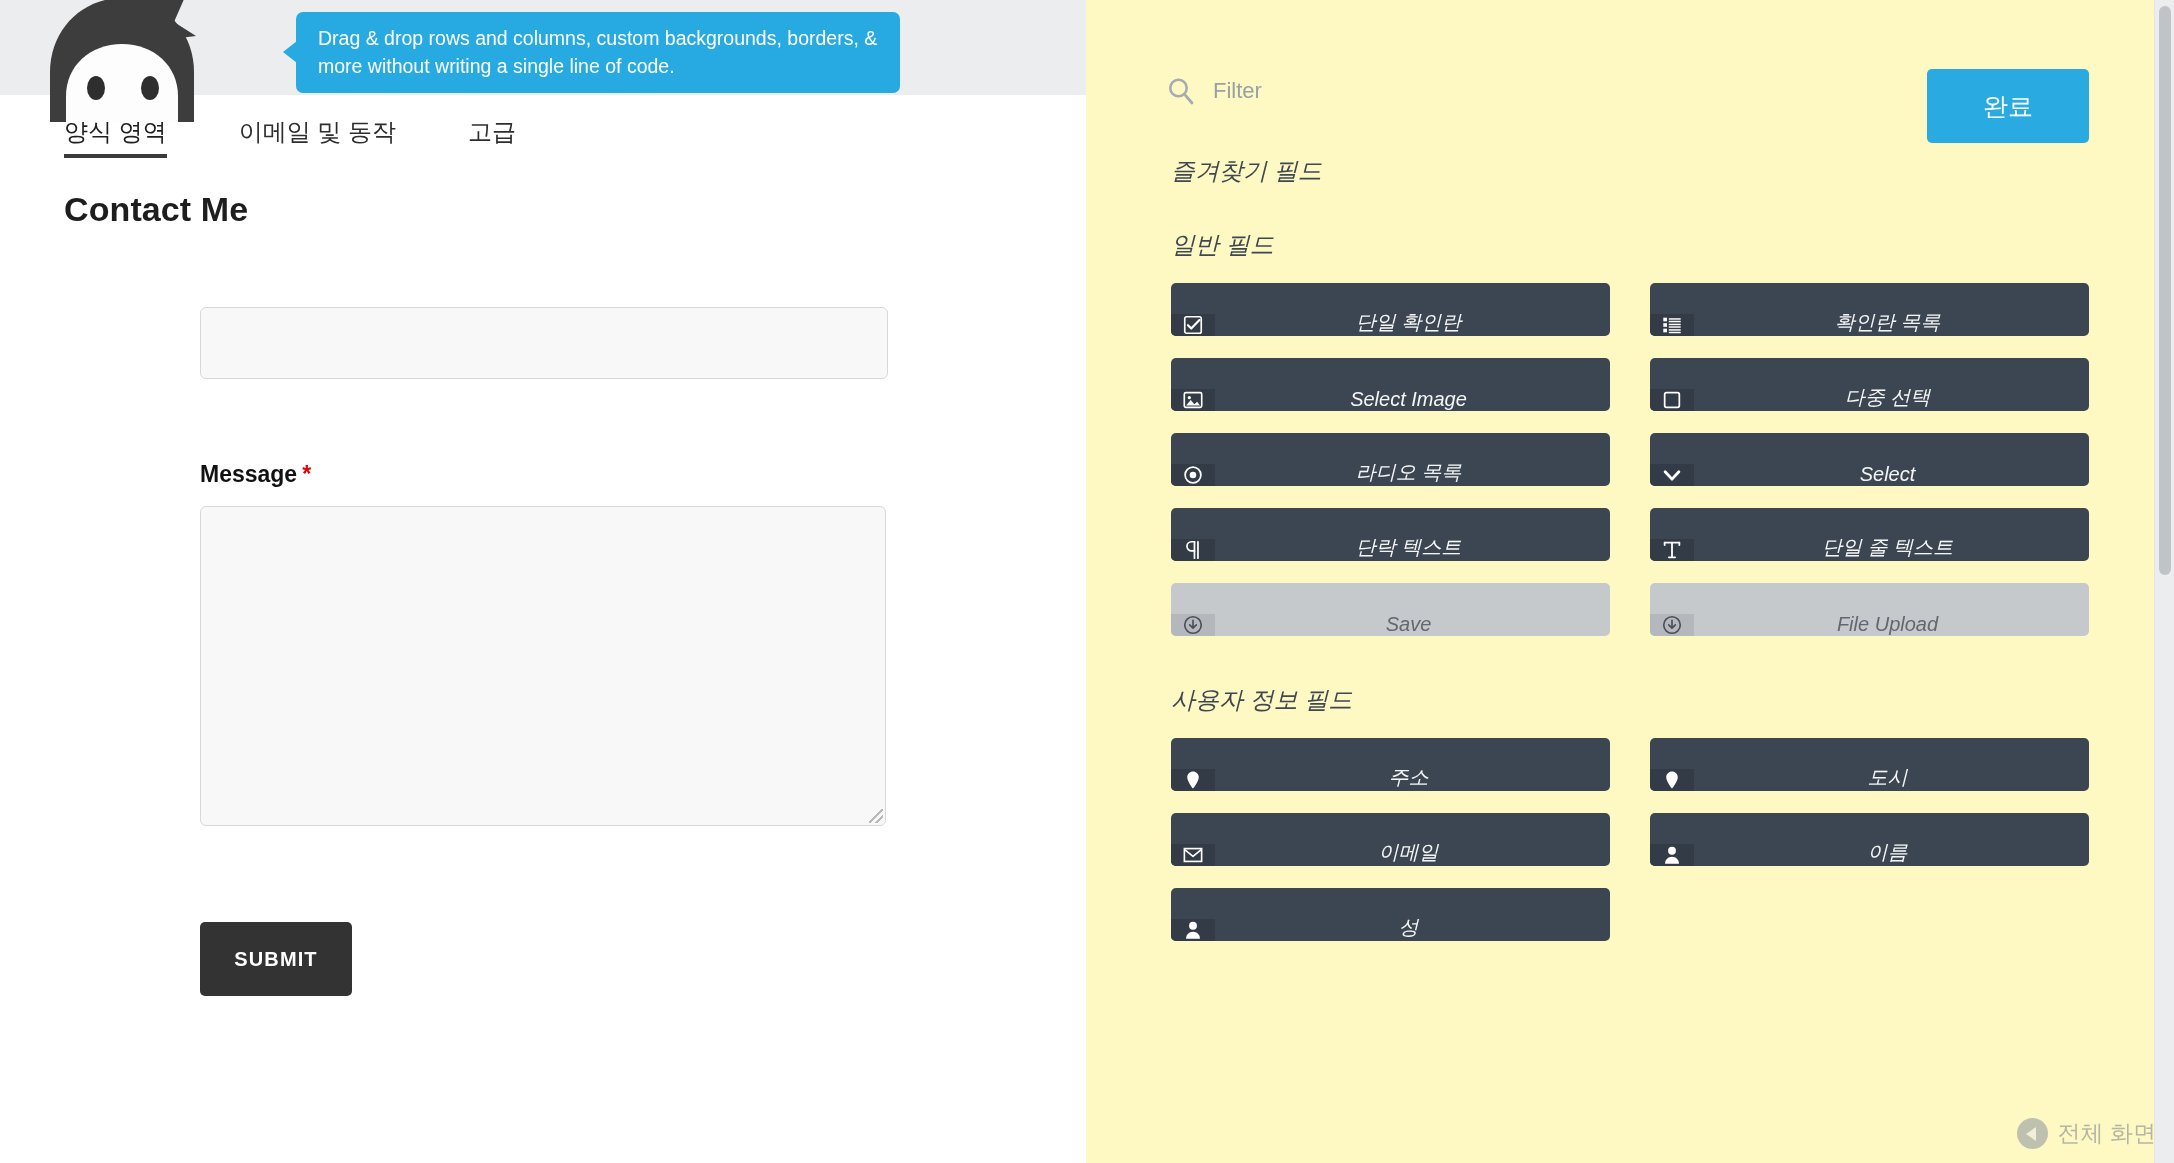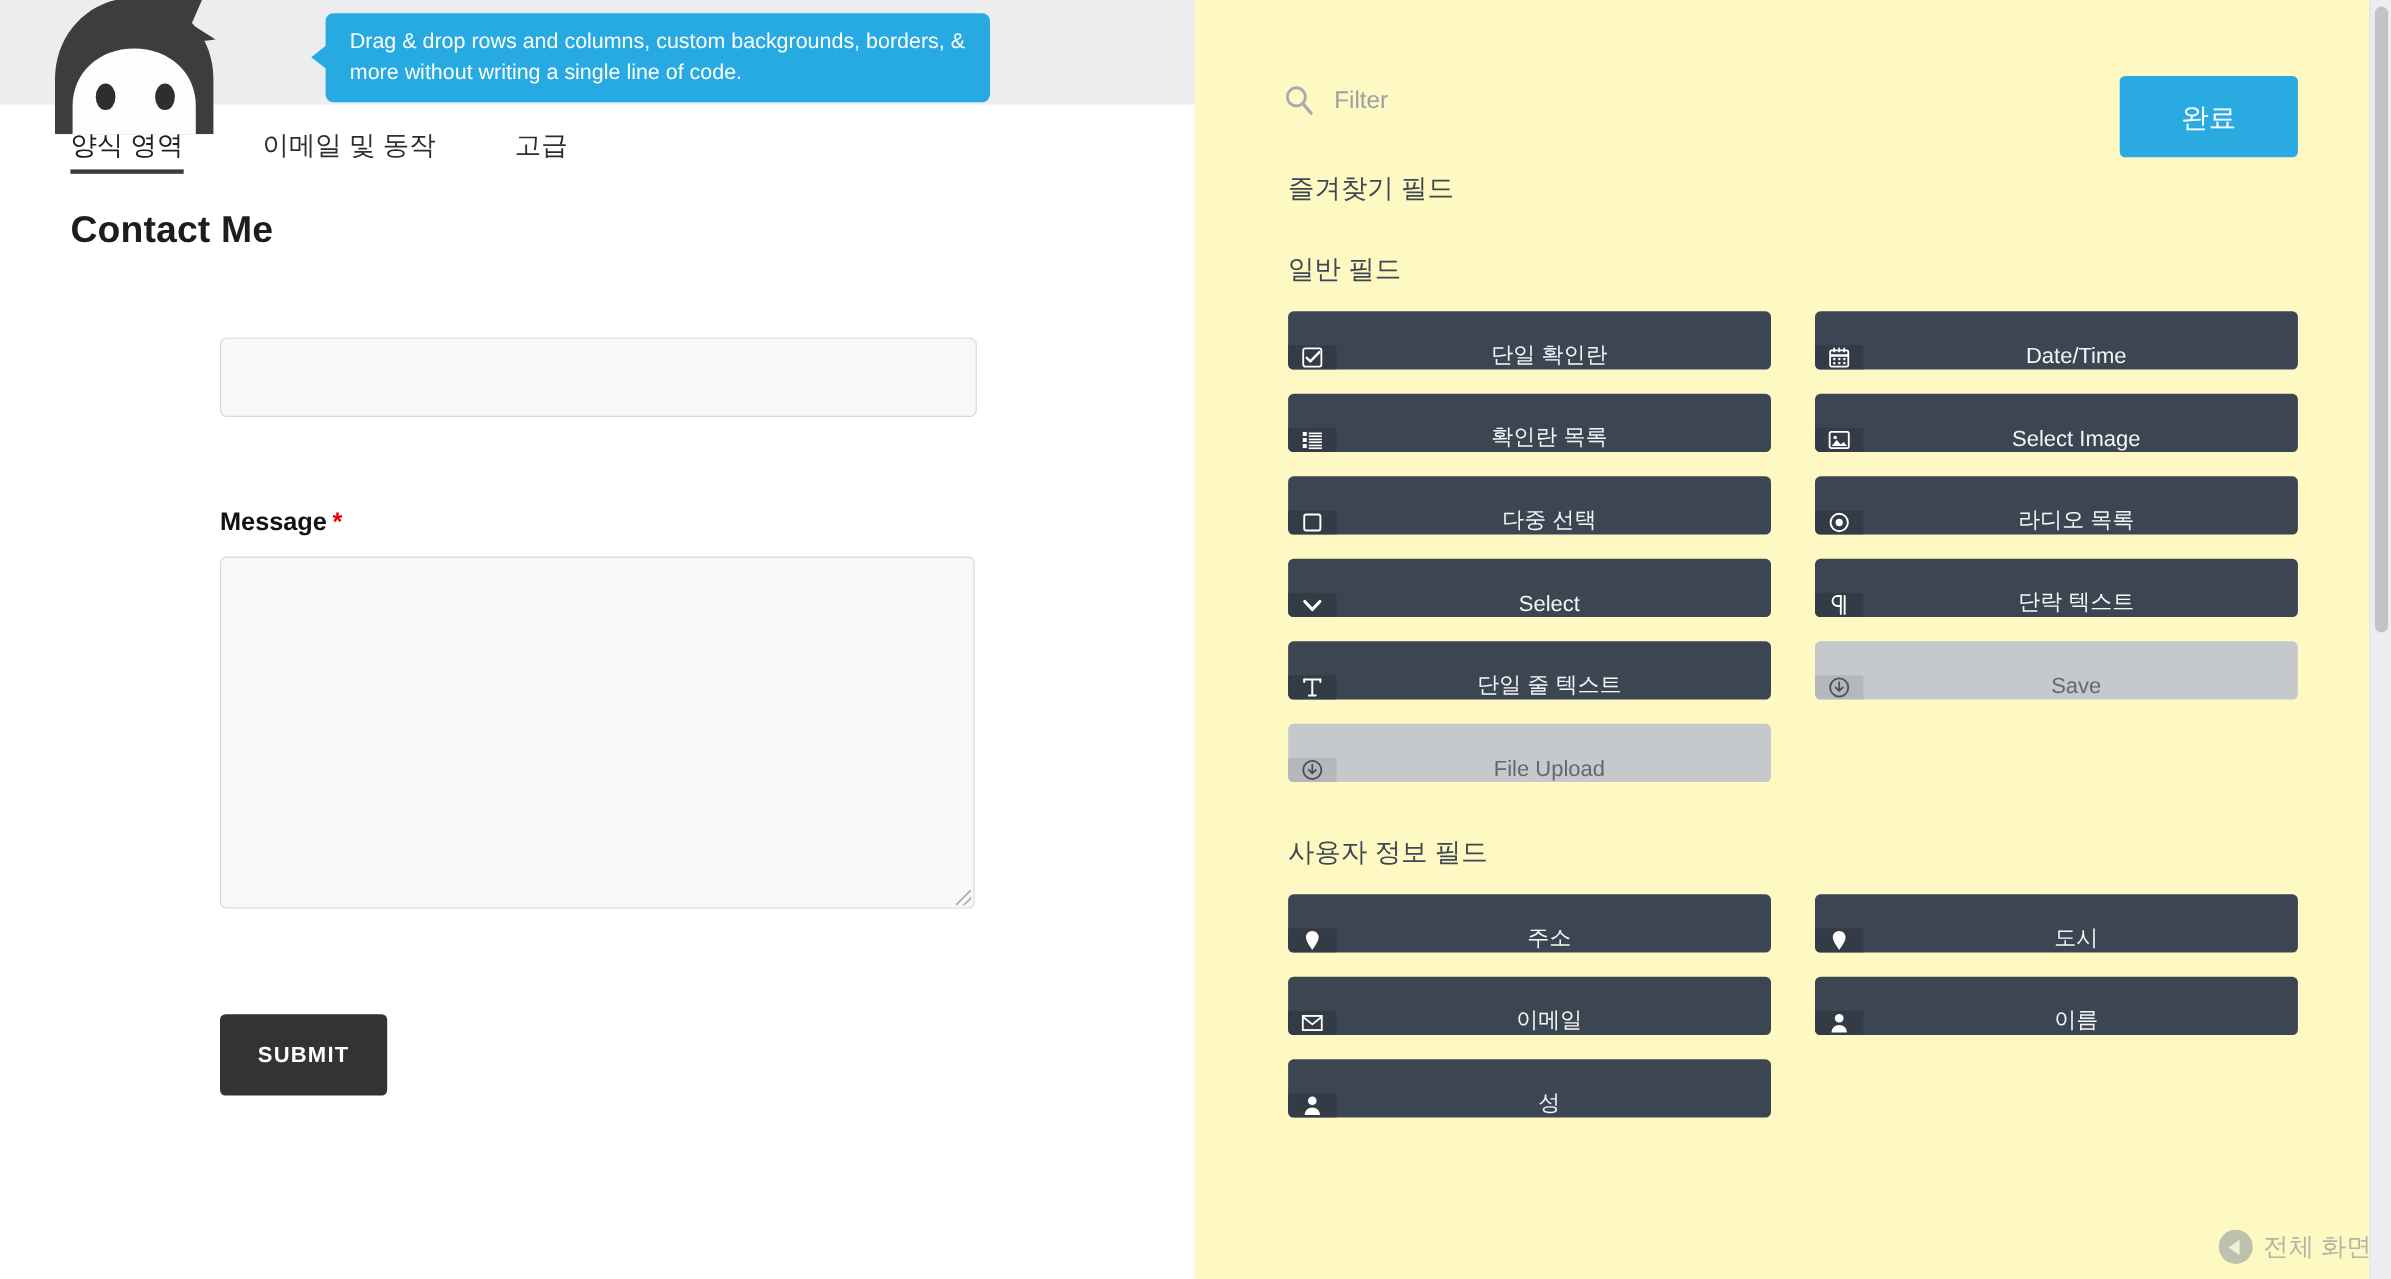--- a/index.html
+++ b/index.html
@@ -133,21 +133,21 @@
   #filter-input::placeholder { color: #9aa0a6; }
 
   #done-button {
     position: absolute; right: 85px; top: 69px;
     width: 162px; height: 74px;
     background: #29abe2; color: #fff; border: none;
     border-radius: 5px; font-size: 25px; cursor: pointer;
     font-family: "Liberation Sans", sans-serif;
   }
 
-  .palette-body { padding: 0 85px 0 85px; }
+  .palette-body { padding: 0 85px 0 85px; font-style: italic; }
 
   .section-heading {
     font-size: 24px; color: #3f4852;
     margin: 0 0 22px 0;
   }
   .section-heading.fav { margin-bottom: 42px; }
   .section-heading.second { margin-top: 48px; }
 
   .field-grid {
     display: grid;
@@ -276,38 +276,20 @@
     <div class="section-heading">일반 필드</div>
     <div class="field-grid" id="general-grid">
         <div class="field-chip">
           <span class="chip-icon">
             <svg width="22" height="22" viewBox="0 0 24 24" fill="none">
               <rect x="3" y="3" width="18" height="18" rx="2" stroke="#fff" stroke-width="1.8"></rect>
               <path d="M6.5 12.3l3.6 3.6L19 6.6" stroke="#fff" stroke-width="2.4" stroke-linecap="round" stroke-linejoin="round"></path>
             </svg>
           </span>
           <span class="chip-label">단일 확인란</span>
-        </div>
-        <div class="field-chip">
-          <span class="chip-icon">
-            <svg width="22" height="22" viewBox="0 0 24 24" fill="none">
-              <rect x="3" y="5" width="18" height="16" rx="1.5" stroke="#fff" stroke-width="1.8"></rect>
-              <path d="M3 10h18" stroke="#fff" stroke-width="2.4"></path>
-              <path d="M7 3v3M12 3v3M17 3v3" stroke="#fff" stroke-width="1.8" stroke-linecap="round"></path>
-              <g fill="#fff">
-                <rect x="6" y="12.5" width="2.2" height="2.2"></rect>
-                <rect x="11" y="12.5" width="2.2" height="2.2"></rect>
-                <rect x="16" y="12.5" width="2.2" height="2.2"></rect>
-                <rect x="6" y="16.5" width="2.2" height="2.2"></rect>
-                <rect x="11" y="16.5" width="2.2" height="2.2"></rect>
-                <rect x="16" y="16.5" width="2.2" height="2.2"></rect>
-              </g>
-            </svg>
-          </span>
-          <span class="chip-label">Date/Time</span>
         </div>
         <div class="field-chip">
           <span class="chip-icon">
             <svg width="22" height="22" viewBox="0 0 24 24" fill="none">
               <g fill="#fff">
                 <rect x="2.5" y="4" width="4" height="4"></rect>
                 <rect x="2.5" y="10" width="4" height="4"></rect>
                 <rect x="2.5" y="16" width="4" height="4"></rect>
                 <rect x="8.5" y="4.6" width="13" height="1.6"></rect>
                 <rect x="8.5" y="7.4" width="13" height="1.6"></rect>

